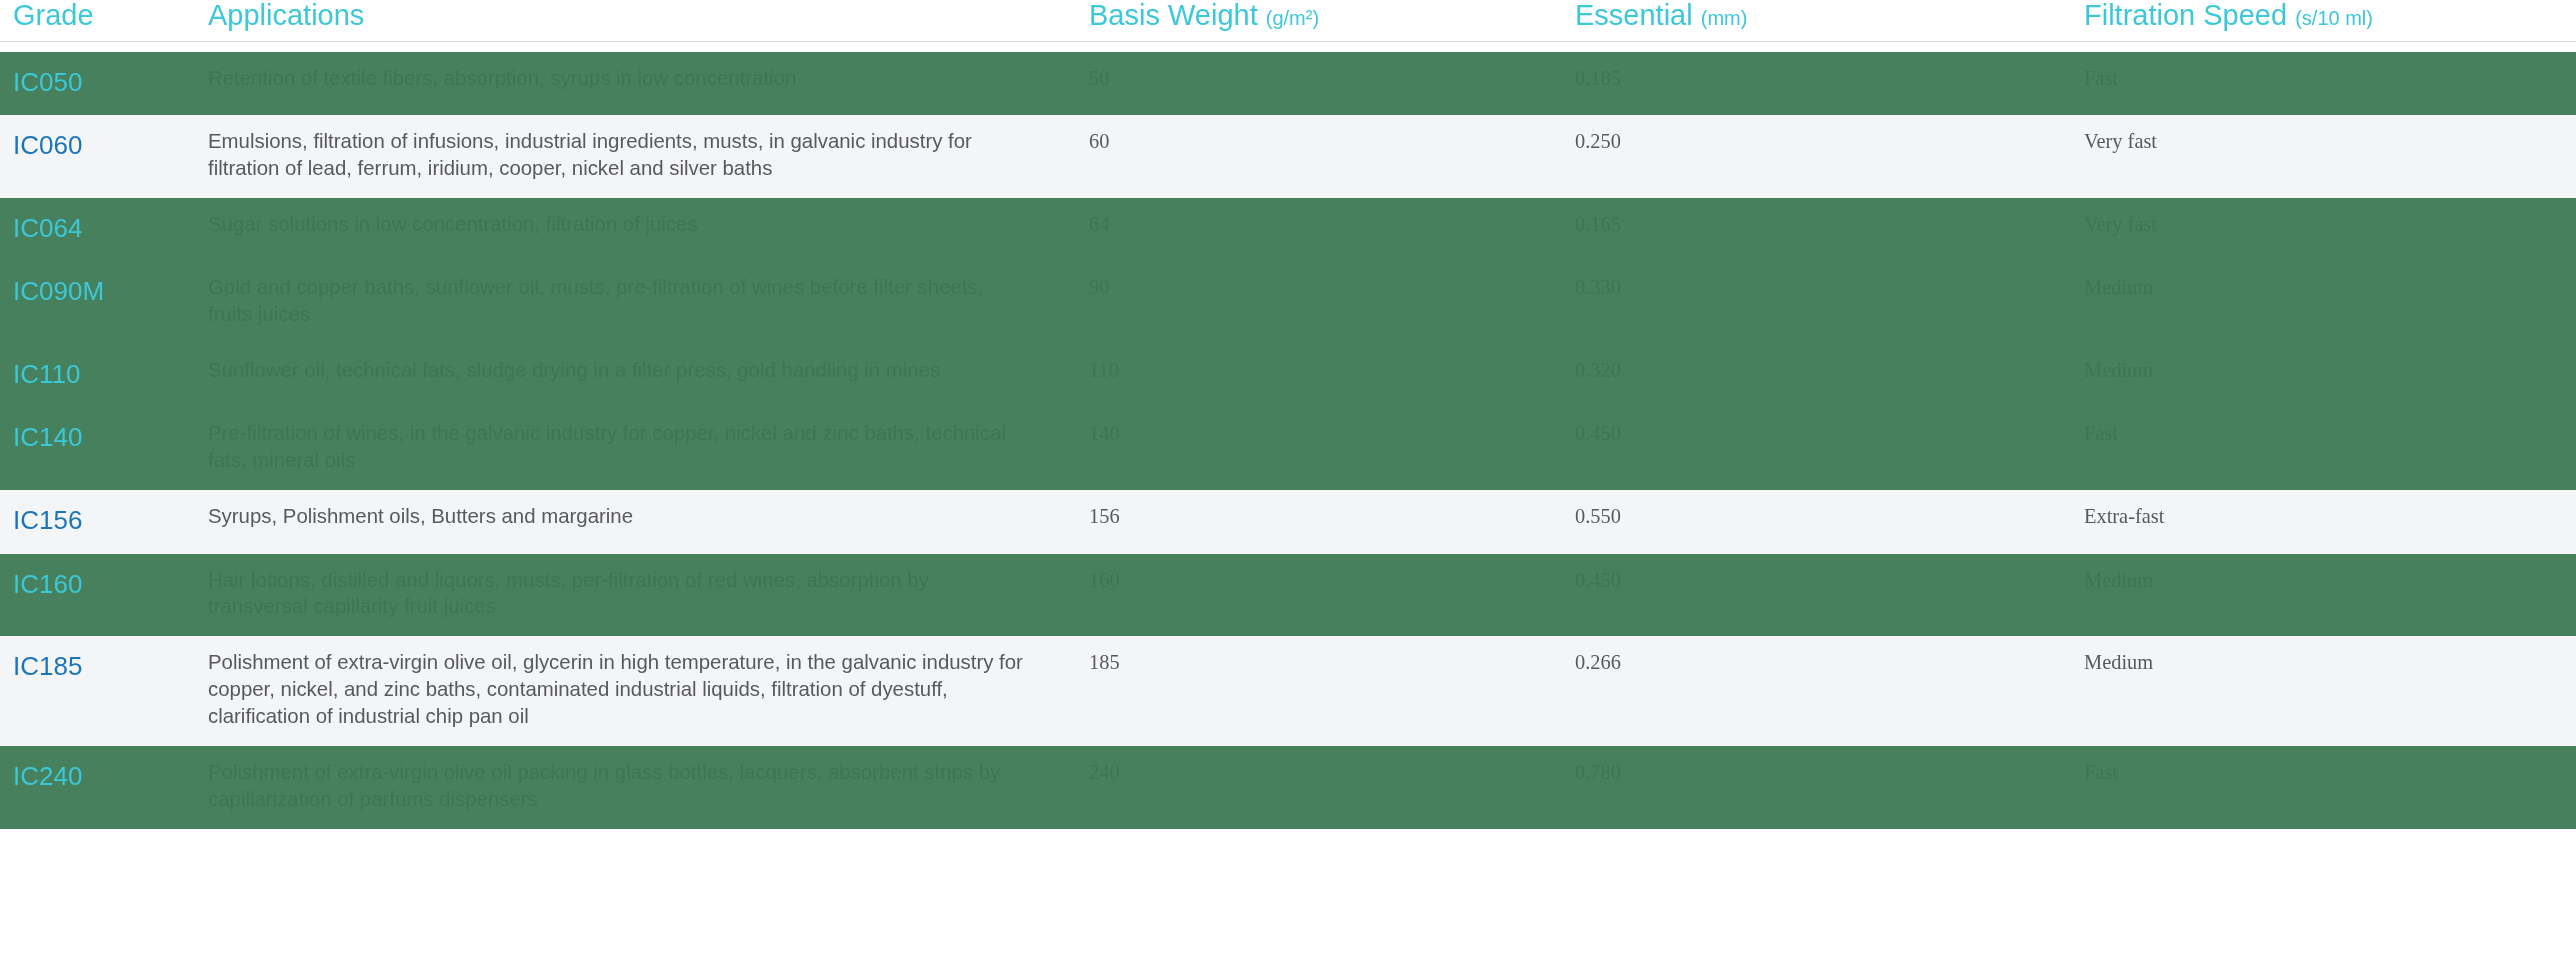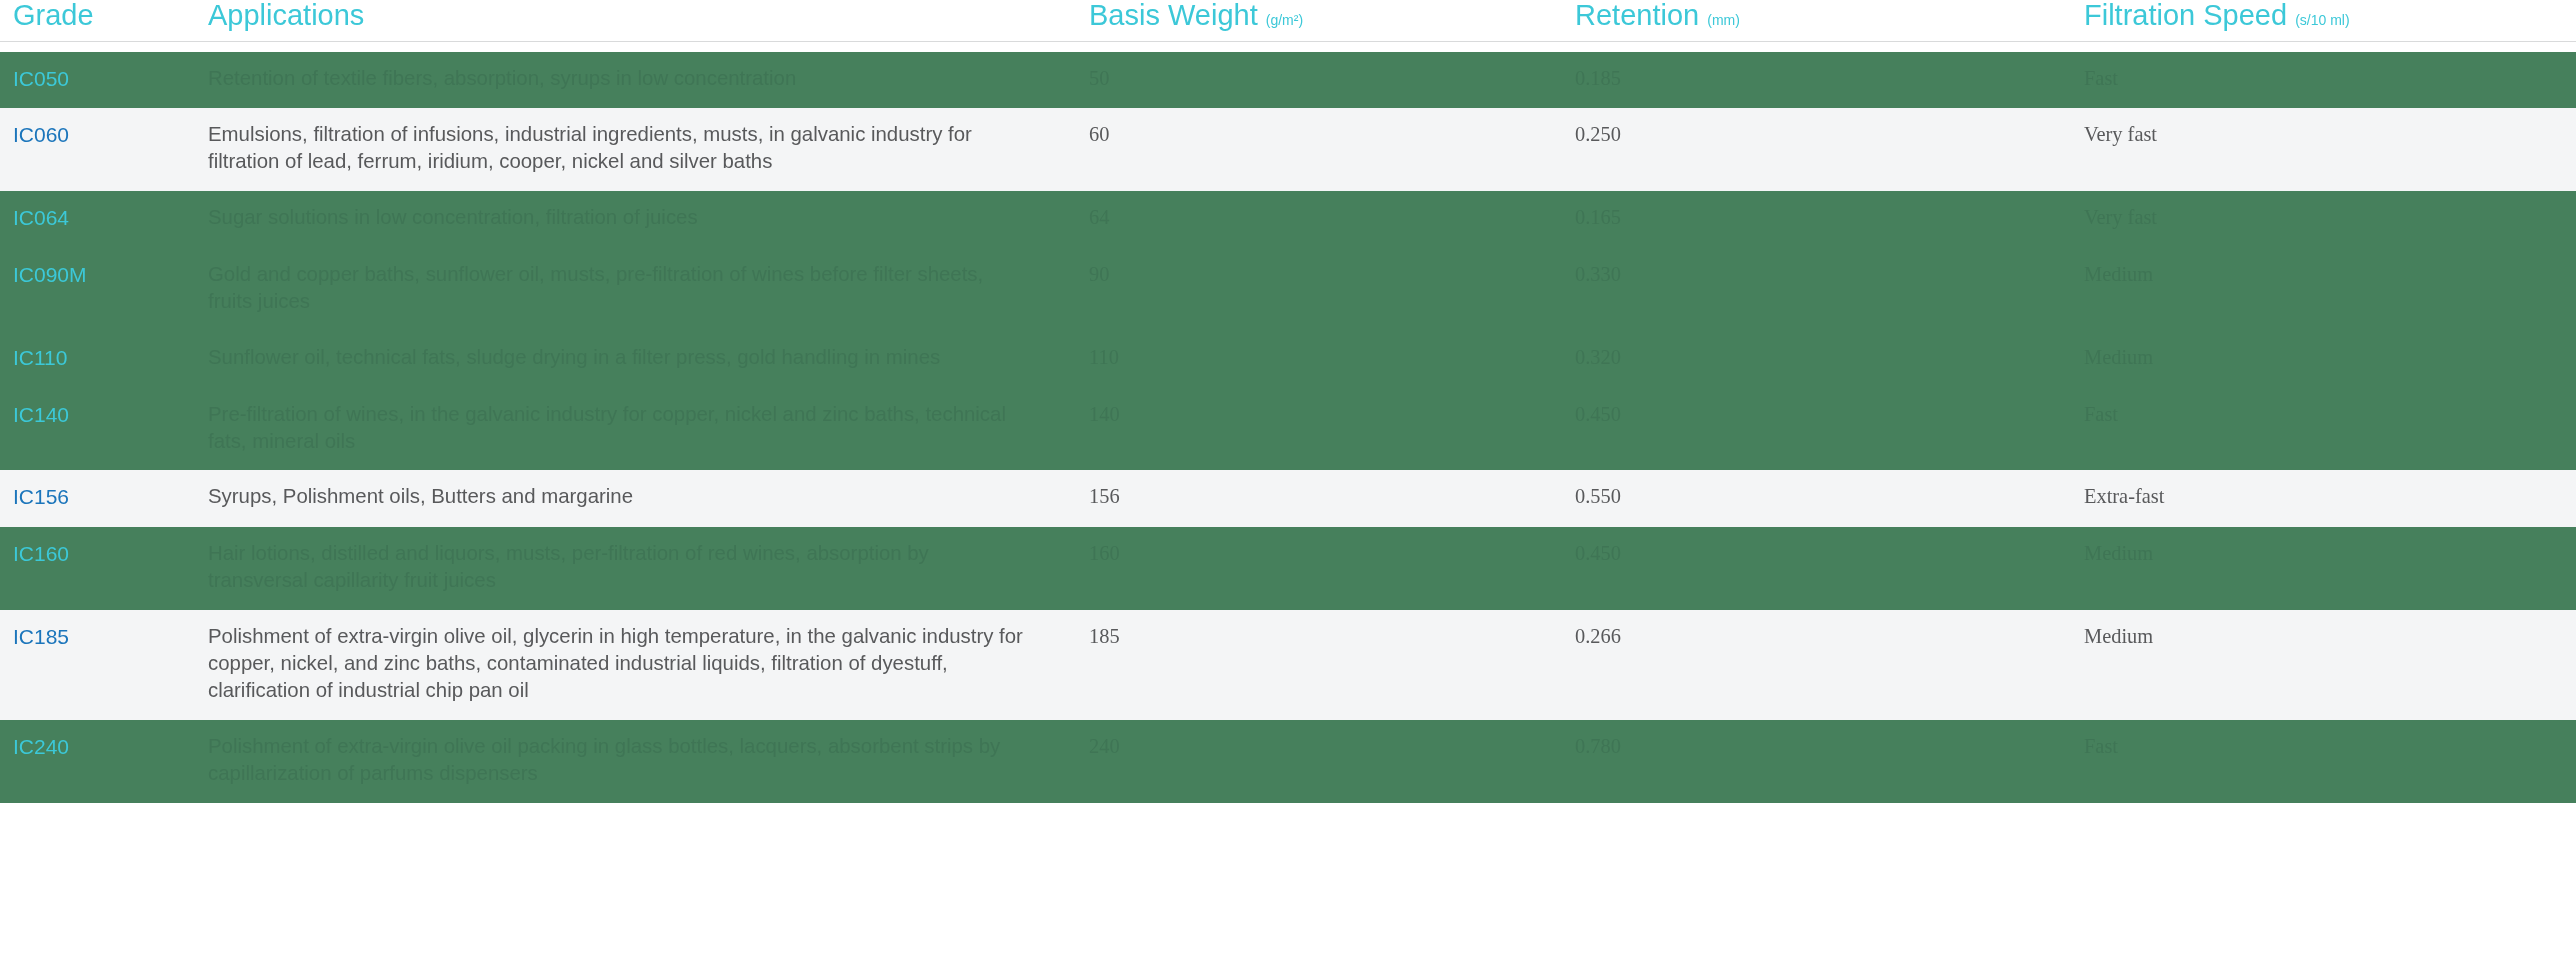--- a/index.html
+++ b/index.html
@@ -43,21 +43,21 @@
     display: block;
     padding-left: 13px;
     padding-right: 17.5px;
     border-bottom: 1.5px solid #d9dadb;
     padding-bottom: 8.7px;
     line-height: 1.1;
     white-space: nowrap;
   }
   thead th.first .hdr-inner { padding-left: 13px; }
   thead th .unit {
-    font-size: 14px;
+    font-size: 20px;
     color: #3cc8d8;
   }
 
   tbody tr.even {
     background: #f4f5f6;
     border-radius: 16px;
   }
   tbody tr.odd {
     background: #46805c;
   }
@@ -65,21 +65,21 @@
     vertical-align: top;
     padding: 13px 17.5px 16px 13px;
     font-size: 20.4px;
     line-height: 1.32;
     color: #58595b;
   }
   tbody tr.odd td {
     color: #3f7555;
   }
   tbody td.grade {
-    font-size: 21px;
+    font-size: 26px;
     color: #1b75bb;
     white-space: nowrap;
   }
   tbody tr.odd td.grade {
     color: #3cc8d8;
   }
   tbody td.app { padding-right: 44px; }
   tbody td.num { white-space: nowrap; font-family: Liberation Serif, serif; }
 </style>
 </head>
@@ -107,21 +107,21 @@
           </span>
         </th>
         <th>
           <span class="hdr-inner">
             <span>Basis Weight</span>
             <span class="unit">(g/m²)</span>
           </span>
         </th>
         <th>
           <span class="hdr-inner">
-            <span>Retention</span>
+            <span>Essential</span>
             <span class="unit">(mm)</span>
           </span>
         </th>
         <th>
           <span class="hdr-inner">
             <span>Filtration Speed</span>
             <span class="unit">(s/10 ml)</span>
           </span>
         </th>
       </tr>

